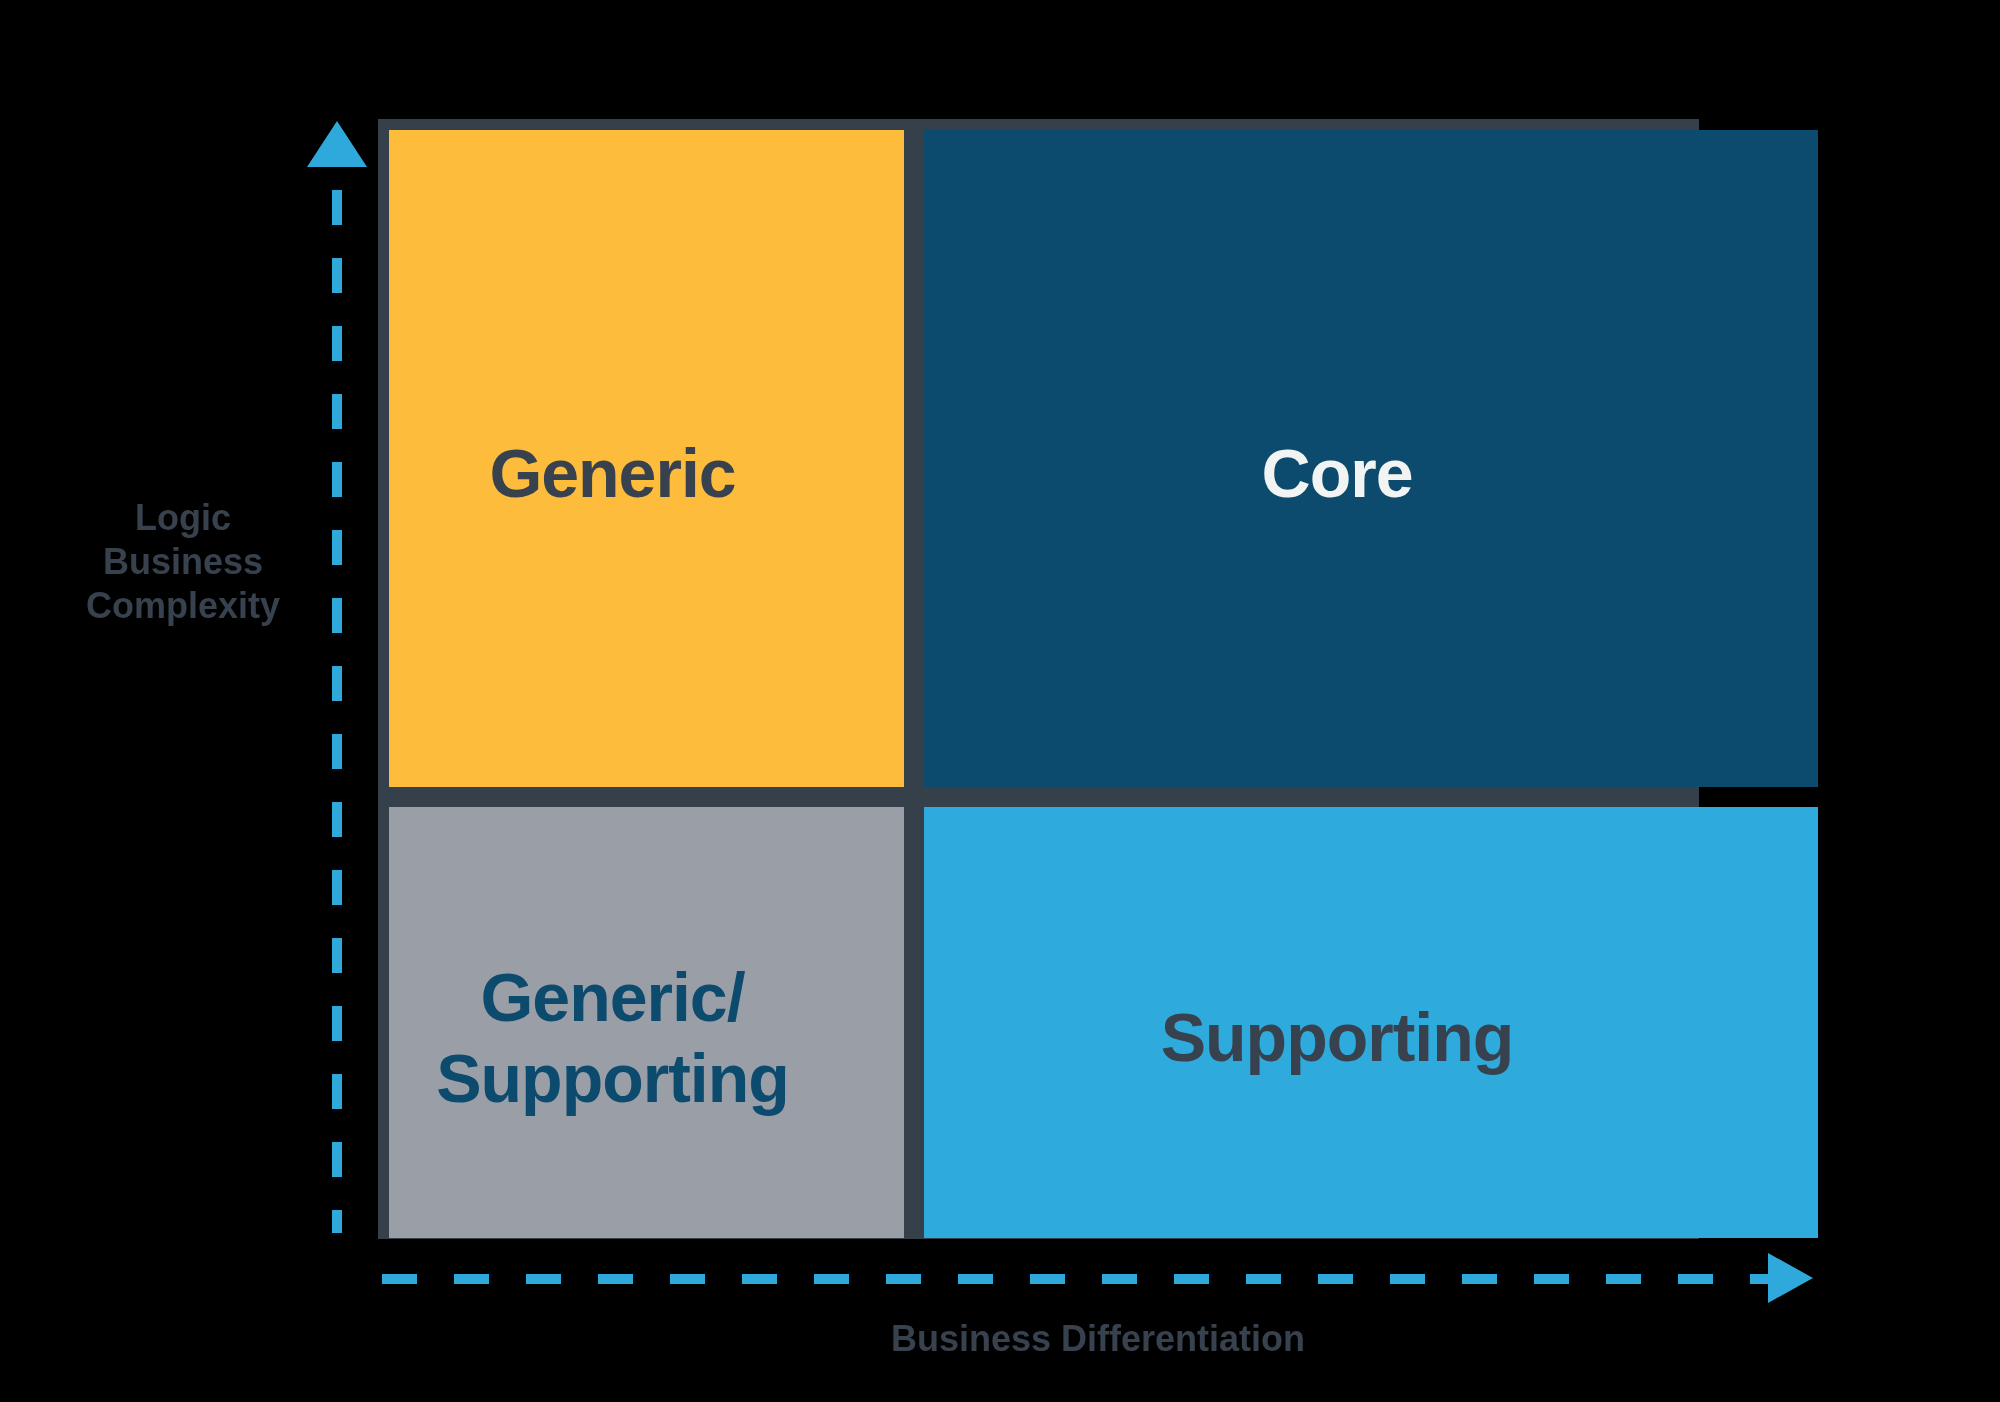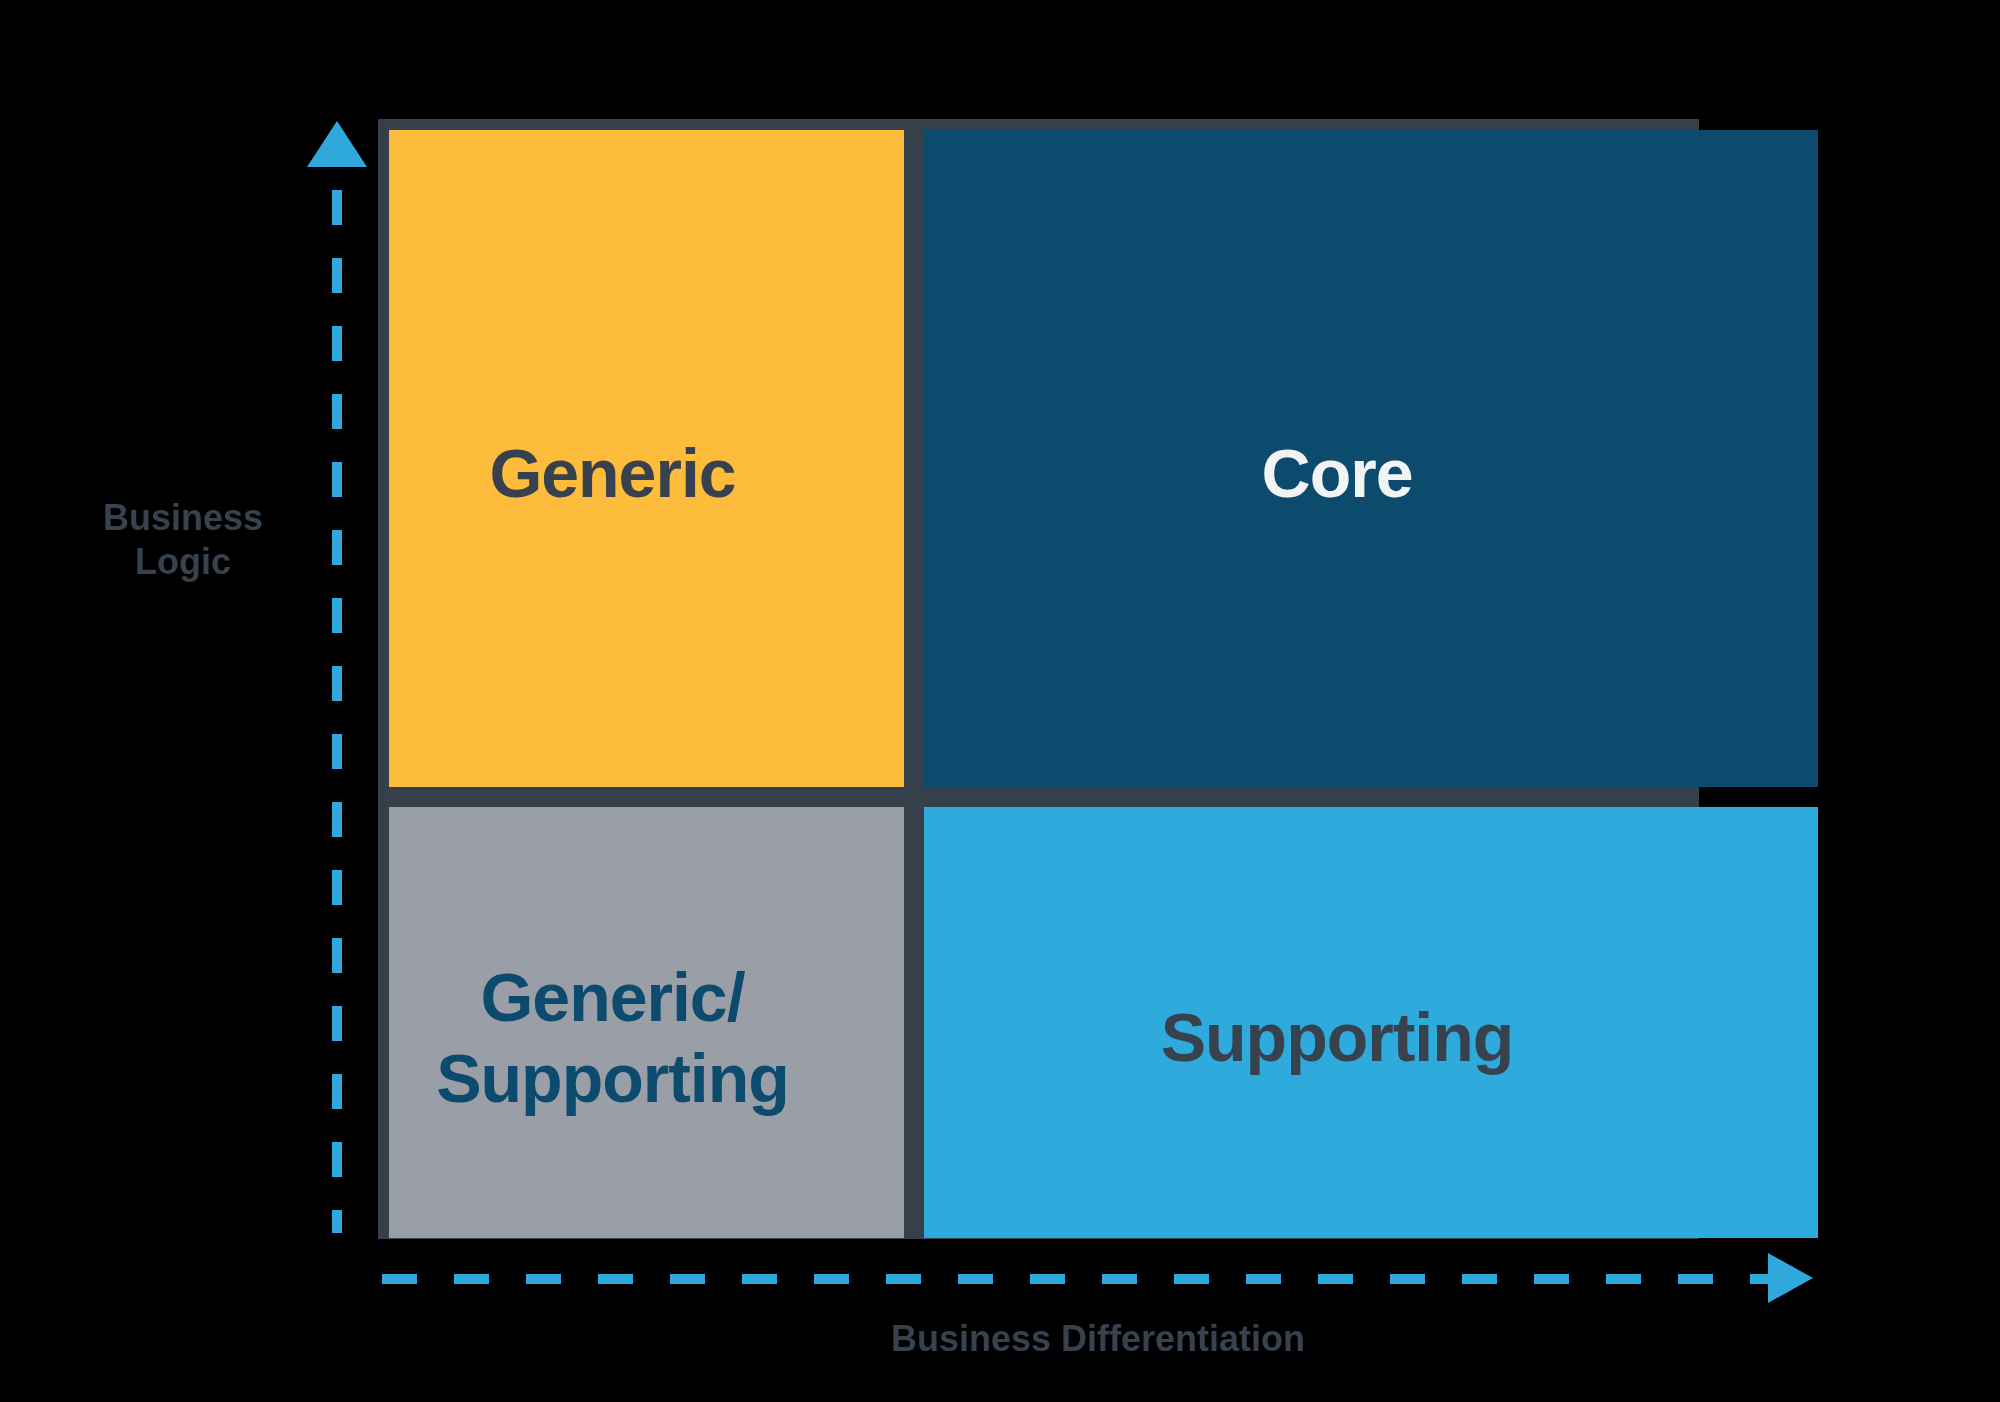--- a/index.html
+++ b/index.html
@@ -114,22 +114,23 @@
     font-size: 36px;
     color: var(--text-dark, #37424E);
   }
 </style>
 </head>
 <body style="background: rgb(0, 0, 0);">
 
 <div class="stage">
 
   <div class="y-label">
+    <div>Logic</div>
     <div>Business</div>
-    <div>Logic</div>
+    <div>Complexity</div>
   </div>
   <div class="y-line"></div>
   <div class="y-arrow"></div>
 
   <div class="x-line"></div>
   <div class="x-arrow"></div>
   <div class="x-label">Business Differentiation</div>
 
   <div class="matrix">
 

